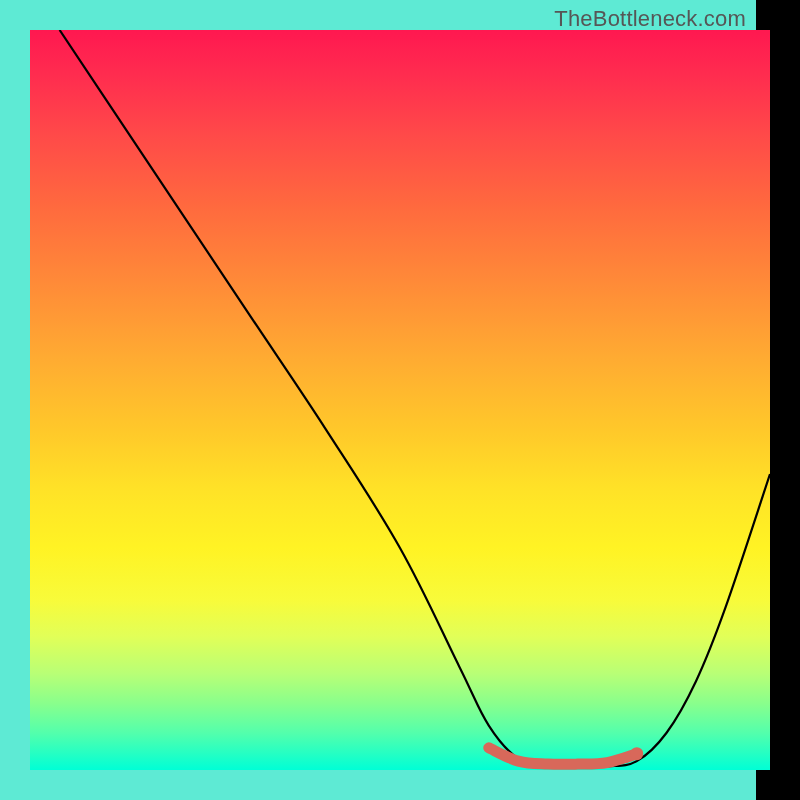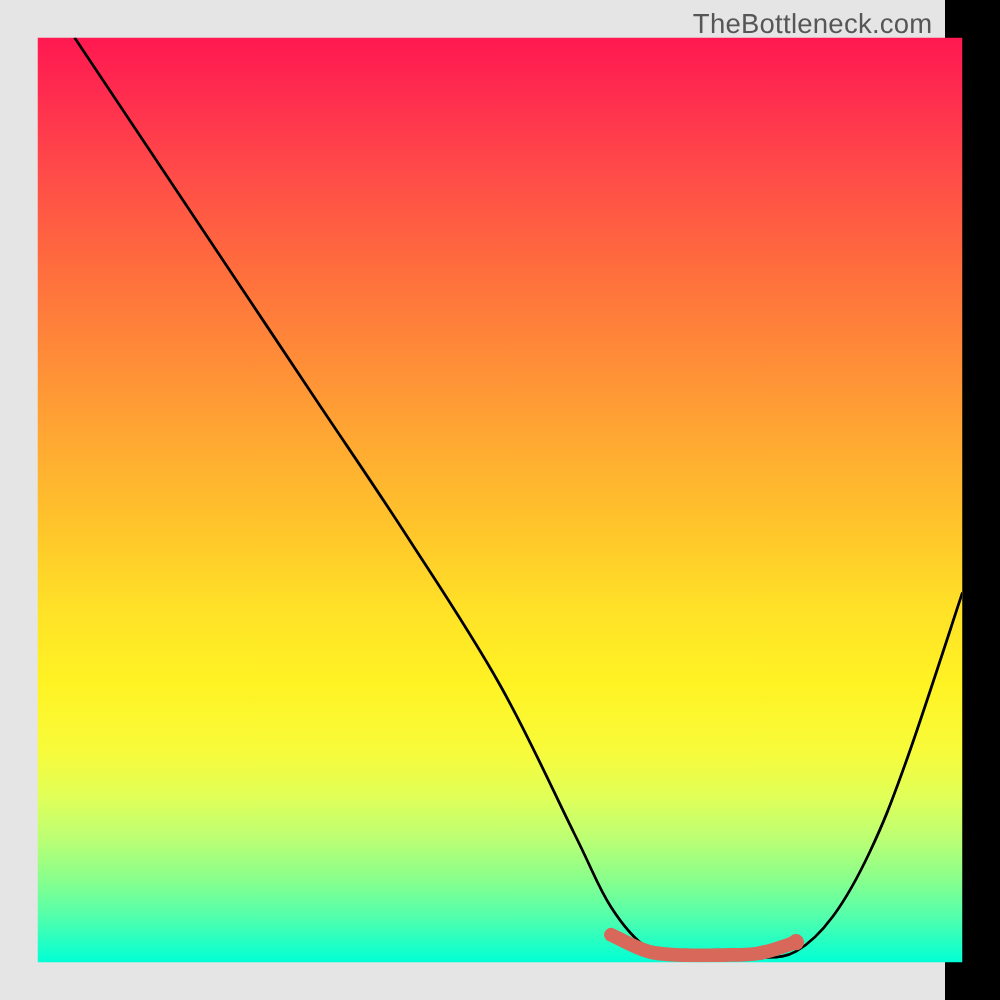--- a/index.html
+++ b/index.html
@@ -1,21 +1,21 @@
 <!DOCTYPE html>
 <html><head>
 <meta charset="utf-8">
 <style>
   * { margin: 0; padding: 0; box-sizing: border-box; }
   html, body { width: 800px; height: 800px; overflow: hidden; background: #000; }
   .container {
     position: relative;
     width: 756px;
     height: 800px;
-    background: #e5e5e5;
+    background: #5eead4;
   }
   .watermark {
     position: absolute;
     top: 6px;
     right: 10px;
     font-family: Arial, Helvetica, sans-serif;
     font-size: 22px;
     font-weight: 500;
     color: #565656;
     letter-spacing: 0.2px;

